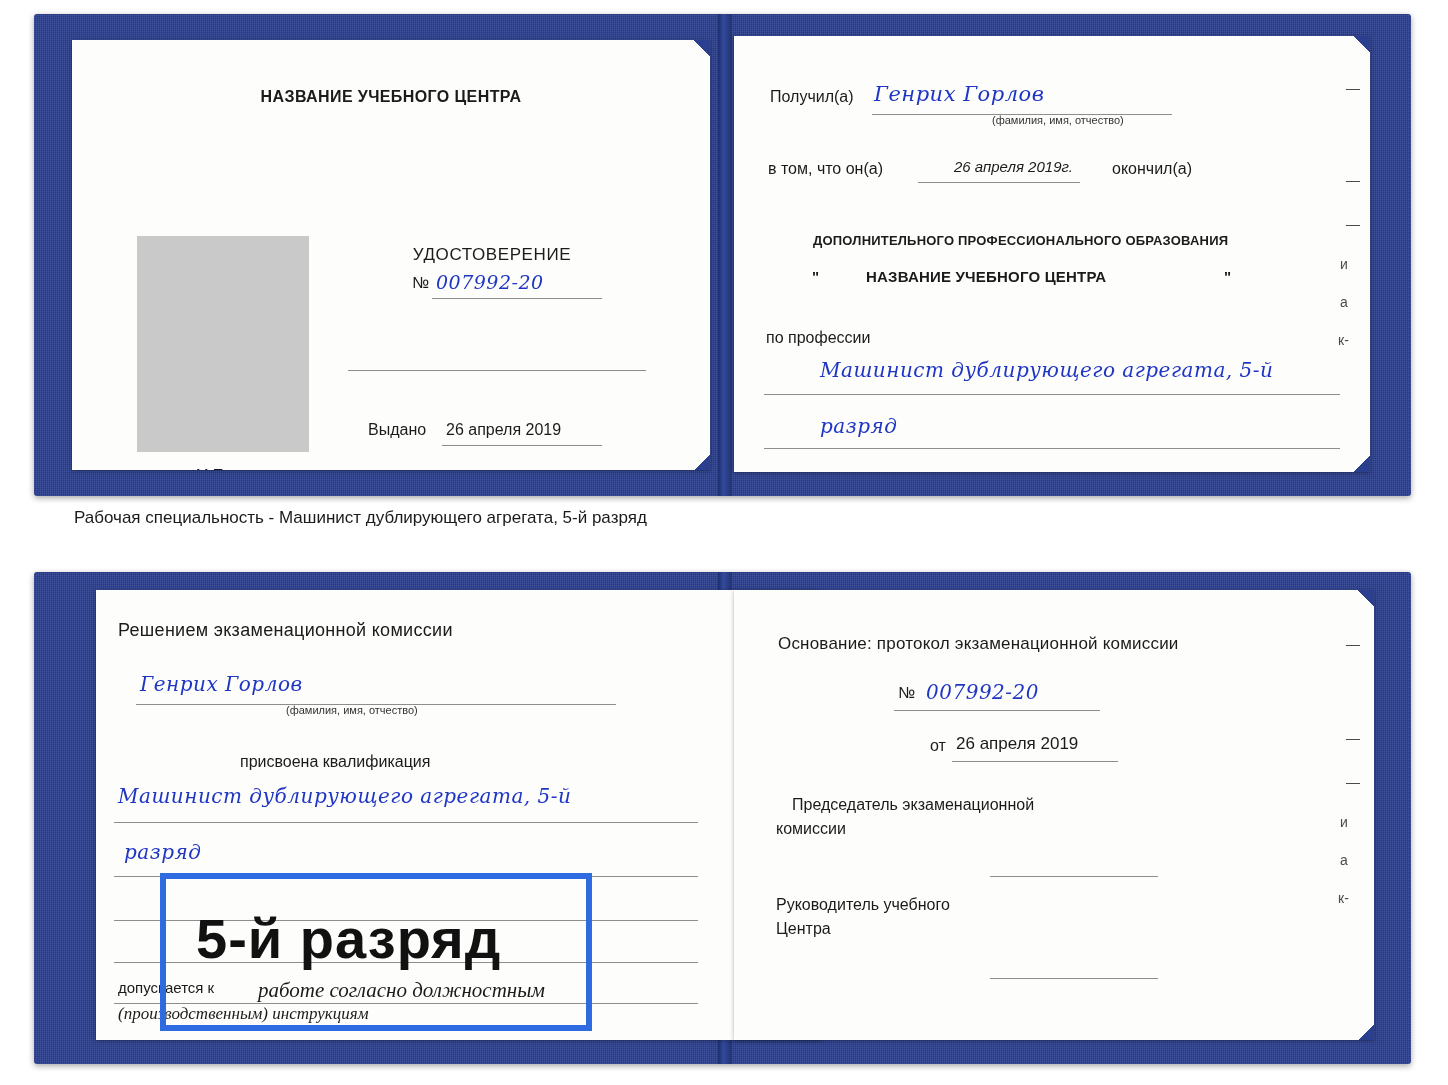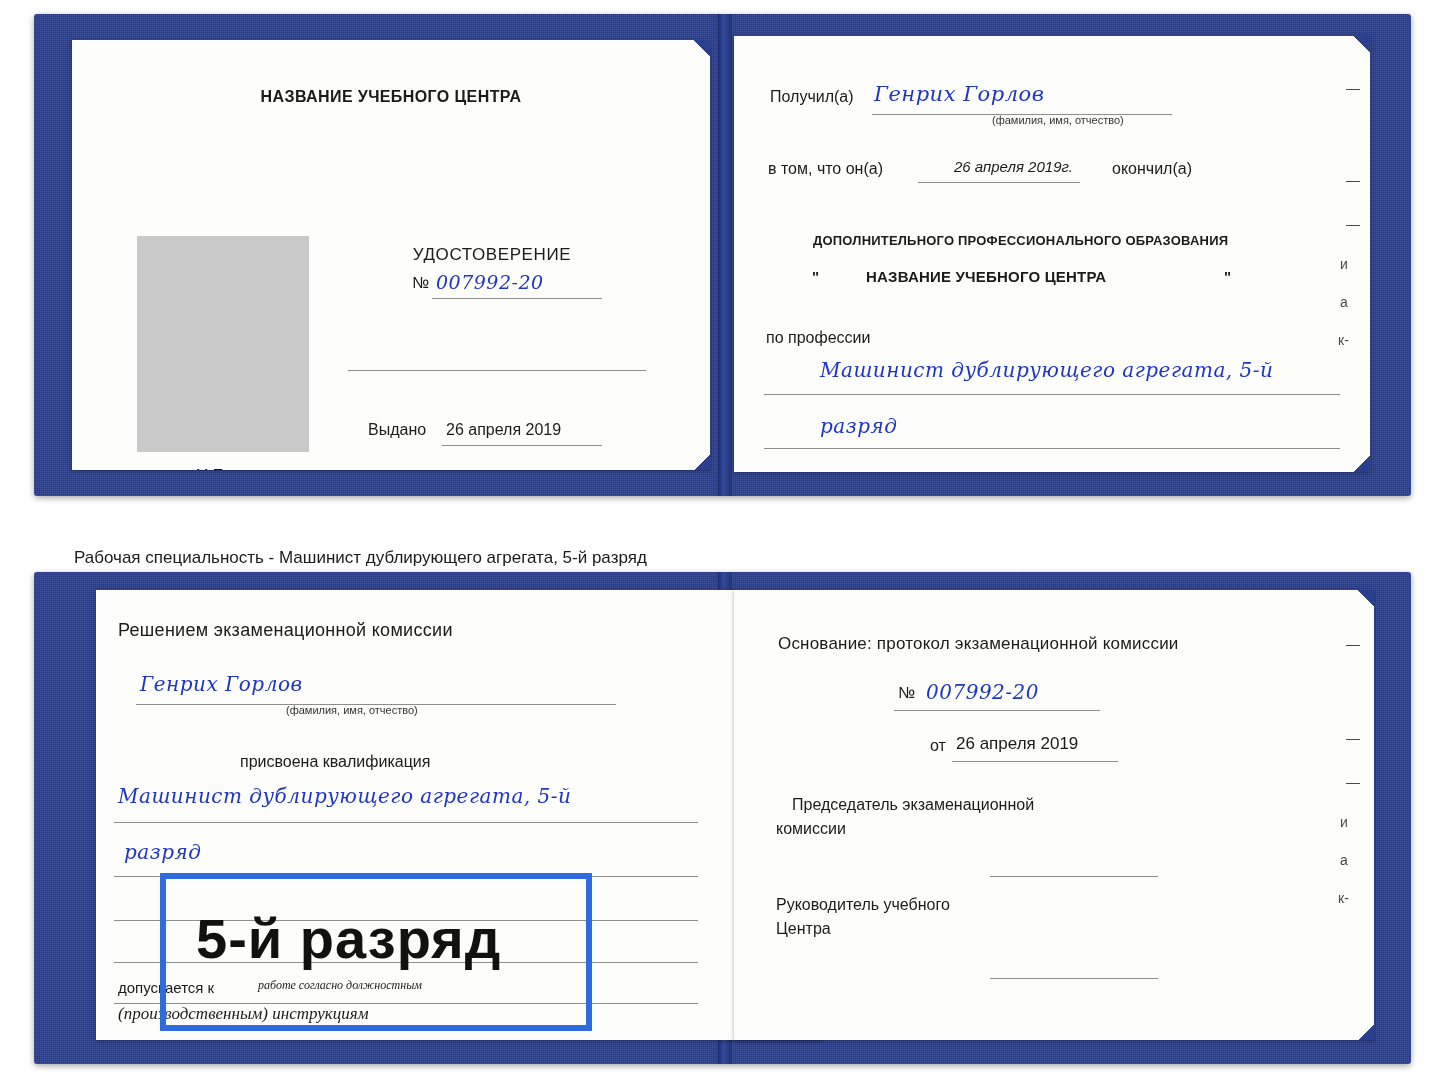--- a/index.html
+++ b/index.html
@@ -201,21 +201,21 @@
 
 <div>
   <div class="edge-dash" style="left:1346px; top:80px;">—</div>
   <div class="edge-dash" style="left:1346px; top:172px;">—</div>
   <div class="edge-dash" style="left:1346px; top:216px;">—</div>
   <div class="edge-letter" style="left:1340px; top:256px;">и</div>
   <div class="edge-letter" style="left:1340px; top:294px;">а</div>
   <div class="edge-letter" style="left:1338px; top:332px;">к-</div>
 </div>
 
-<div class="caption" style="left:74px; top:548px;text-align:right;">Рабочая специальность - Машинист дублирующего агрегата, 5-й разряд</div>
+<div class="caption" style="left:74px; top:508px;text-align:right;">Рабочая специальность - Машинист дублирующего агрегата, 5-й разряд</div>
 
 <div class="book" style="left:34px; top:572px; width:1377px; height:492px; border-radius:3px;">
   <div class="book-inner">
     <div class="spine" style="left:684px;"></div>
 
     <div class="page" style="left:62px; top:18px; width:726px; height:450px;">
       <div class="corner-tr"></div>
       <div class="corner-br"></div>
 
       <div class="t" style="left:22px; top:30px; font-size:18px; letter-spacing:0.3px;">Решением экзаменационной комиссии</div>
@@ -229,21 +229,21 @@
       <div class="hand" style="left:22px; top:194px; font-size:20px;">Машинист дублирующего агрегата, 5-й</div>
       <div class="rule" style="left:18px; top:232px; width:584px;"></div>
 
       <div class="hand" style="left:28px; top:250px; font-size:20px;">разряд</div>
       <div class="rule" style="left:18px; top:286px; width:584px;"></div>
 
       <div class="rule" style="left:18px; top:330px; width:584px;"></div>
       <div class="rule" style="left:18px; top:372px; width:584px;"></div>
 
       <div class="t" style="left:22px; top:389px; font-size:15px;">допускается к</div>
-      <div class="hand-dark" style="left:162px; top:388px; font-size:12px;">работе согласно должностным</div>
+      <div class="hand-dark" style="left:162px; top:388px; font-size:21px;">работе согласно должностным</div>
       <div class="rule" style="left:18px; top:413px; width:584px;"></div>
       <div class="hand-dark" style="left:22px; top:414px; font-size:17px;">(производственным) инструкциям</div>
     </div>
 
     <div class="page" style="left:700px; top:18px; width:640px; height:450px;">
       <div class="corner-tr"></div>
       <div class="corner-br"></div>
 
       <div class="t" style="left:44px; top:44px; font-size:17px; letter-spacing:0.2px;">Основание: протокол экзаменационной комиссии</div>
 

